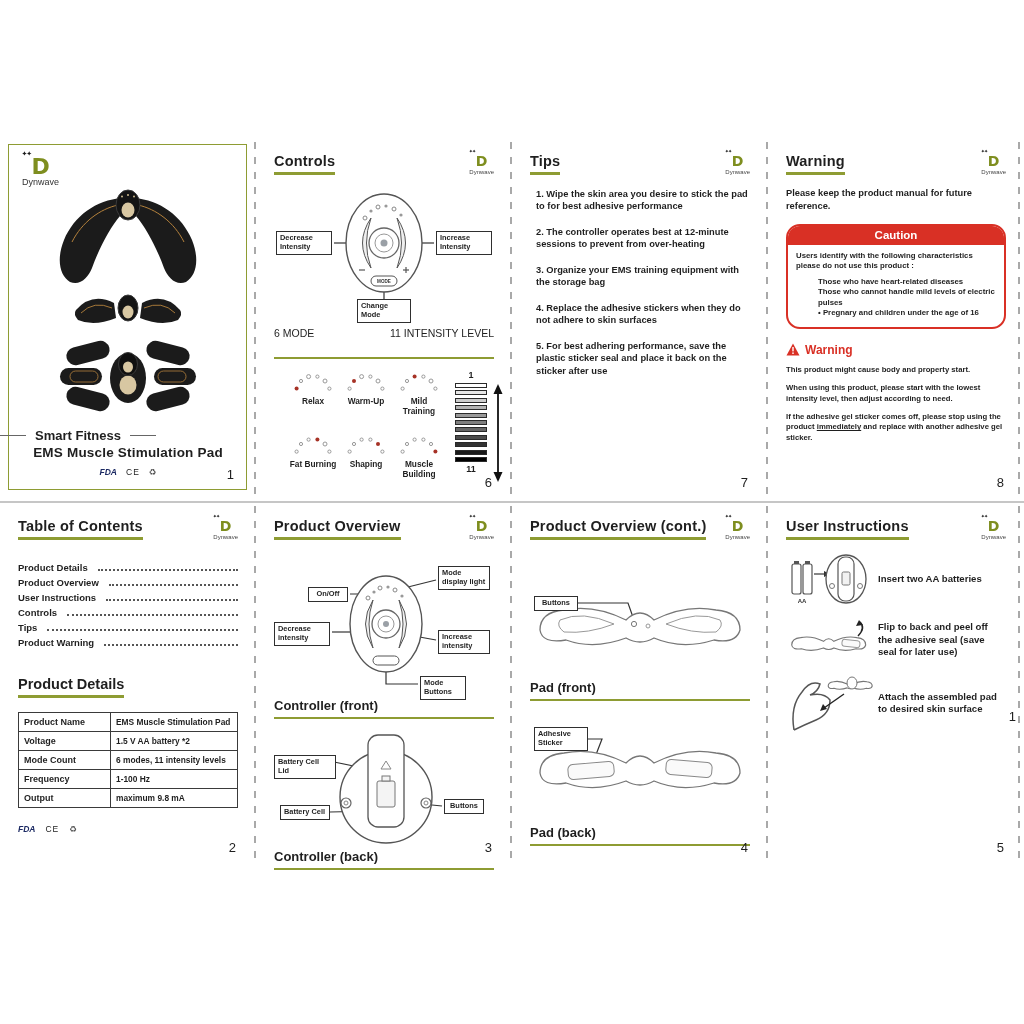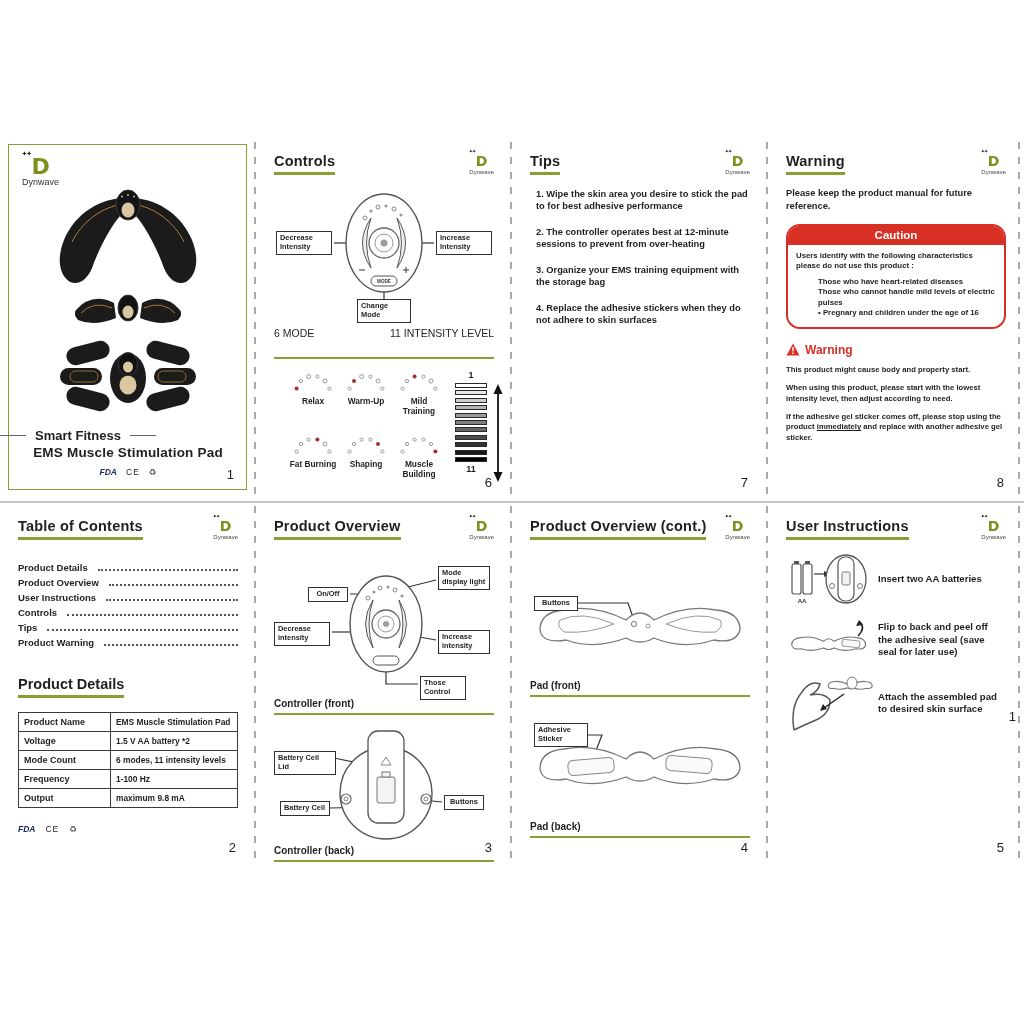--- a/index.html
+++ b/index.html
@@ -70,21 +70,21 @@
   .toclist{margin-top:22px;}
   .tocrow{display:flex;align-items:flex-end;font-size:9.5px;font-weight:bold;margin-bottom:4px;}
   .tocdots{flex:1;border-bottom:2px dotted #555;margin:0 0 2px 10px;}
   .h2{font-size:14.5px;font-weight:bold;border-bottom:3px solid var(--olive);padding-bottom:3px;display:inline-block;margin-top:24px;}
   .ptable{width:100%;border-collapse:collapse;margin-top:14px;}
   .ptable td{border:1.5px solid #3a3a3a;padding:4px 5px;font-size:8.4px;font-weight:600;}
   .ptable td.l{font-weight:bold;width:42%;font-size:9px;}
   .certrow2{display:flex;gap:10px;align-items:center;margin-top:16px;}
 
   
-  .cap{font-size:10px;font-weight:bold;border-bottom:2.5px solid var(--olive);padding-bottom:4px;}
+  .cap{font-size:13px;font-weight:bold;border-bottom:2.5px solid var(--olive);padding-bottom:4px;}
 
   
   .step{display:flex;align-items:center;margin-top:10px;}
   .steptxt{font-size:9.6px;font-weight:bold;line-height:1.3;width:126px;margin-left:4px;}
   .stray{position:absolute;right:8px;top:204px;font-size:13px;}
 </style>
 </head>
 <body>
 
 <div class="hline"></div>
@@ -290,20 +290,21 @@
     <div class="logo">
       <div class="lmark"><span class="sparks">✦✦</span><span class="dletter">D</span></div>
       <div class="lname">Dynwave</div>
     </div>
   </div>
   <div style="margin-top:8px">
     <p class="tip">1. Wipe the skin area you desire to stick the pad to for best adhesive performance</p>
     <p class="tip">2. The controller operates best at 12-minute sessions to prevent from over-heating</p>
     <p class="tip">3. Organize your EMS training equipment with the storage bag</p>
     <p class="tip">4. Replace the adhesive stickers when they do not adhere to skin surfaces</p>
+    <p class="tip">5. For best adhering performance, save the plastic sticker seal and place it back on the sticker after use</p>
   </div>
   <div class="pnum">7</div>
 </section>
 
 <section class="page" style="left:768px;top:140px">
   <div class="phead">
     <div class="ptitle">Warning</div>
     <div class="logo">
       <div class="lmark"><span class="sparks">✦✦</span><span class="dletter">D</span></div>
       <div class="lname">Dynwave</div>
@@ -426,21 +427,21 @@
       <circle cx="112" cy="82" r="8" fill="#fff" stroke="#999"></circle>
       <circle cx="112" cy="82" r="3" fill="#9aa0a6"></circle>
       <path d="M99,58 Q84,82 99,106 Q91,82 99,58 Z" fill="#efefef" stroke="#555"></path>
       <path d="M125,58 Q140,82 125,106 Q133,82 125,58 Z" fill="#efefef" stroke="#555"></path>
       <rect x="99" y="114" width="26" height="9" rx="4.5" fill="#fff" stroke="#555"></rect>
     </svg>
     <div class="co" style="left:34px;top:45px;width:40px;text-align:center">On/Off</div>
     <div class="co" style="left:0;top:80px;width:56px">Decrease intensity</div>
     <div class="co" style="left:164px;top:24px;width:52px">Mode display light</div>
     <div class="co" style="left:164px;top:88px;width:52px">Increase intensity</div>
-    <div class="co" style="left:146px;top:134px;width:46px">Those Control</div>
+    <div class="co" style="left:146px;top:134px;width:46px">Mode Buttons</div>
   </div>
   <div class="cap">Controller (front)</div>
   <div class="diag" style="height:118px;margin-top:12px">
     <svg class="dsvg" width="220" height="118" viewBox="0 0 220 118">
       <line x1="60" y1="31" x2="94" y2="38" stroke="#333" stroke-width="1.2"></line>
       <line x1="56" y1="81" x2="101" y2="80" stroke="#333" stroke-width="1.2"></line>
       <line x1="158" y1="74" x2="168" y2="75" stroke="#333" stroke-width="1.2"></line>
       <ellipse cx="112" cy="66" rx="46" ry="46" fill="#fff" stroke="#555" stroke-width="1.4"></ellipse>
       <rect x="94" y="4" width="36" height="92" rx="10" fill="#fff" stroke="#555" stroke-width="1.3"></rect>
       <circle cx="72" cy="72" r="5" fill="none" stroke="#666" stroke-width="1.2"></circle>

